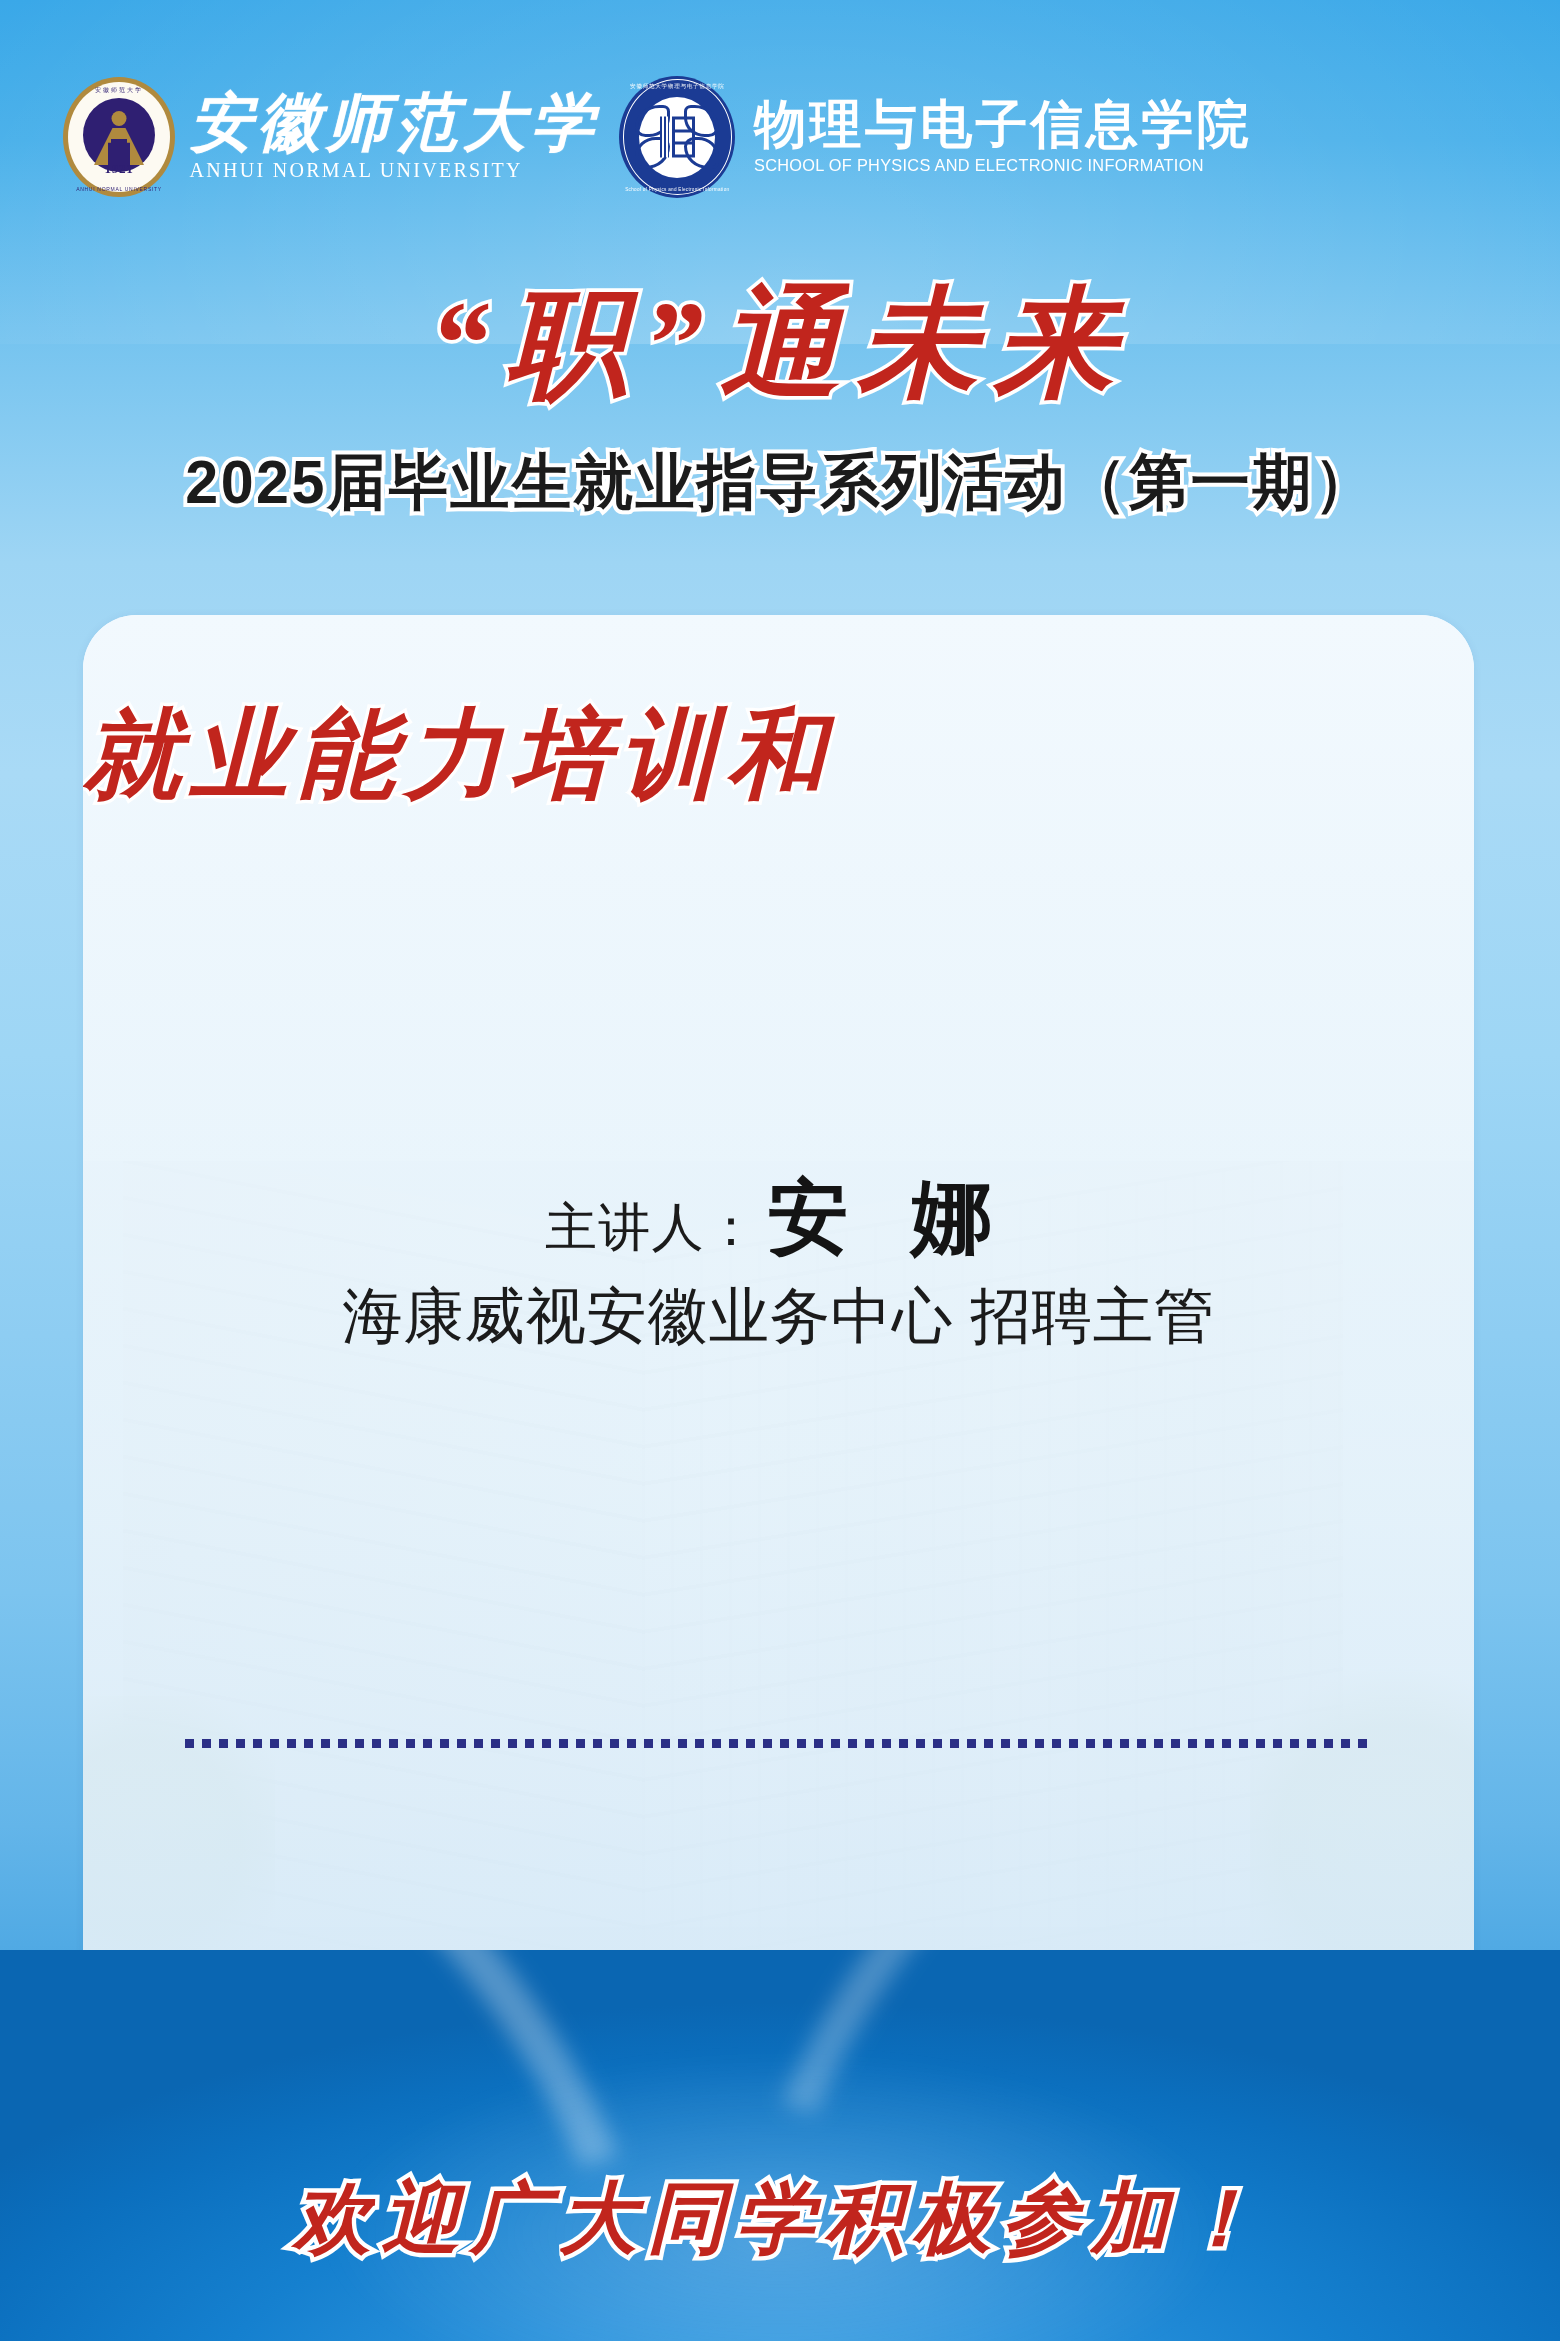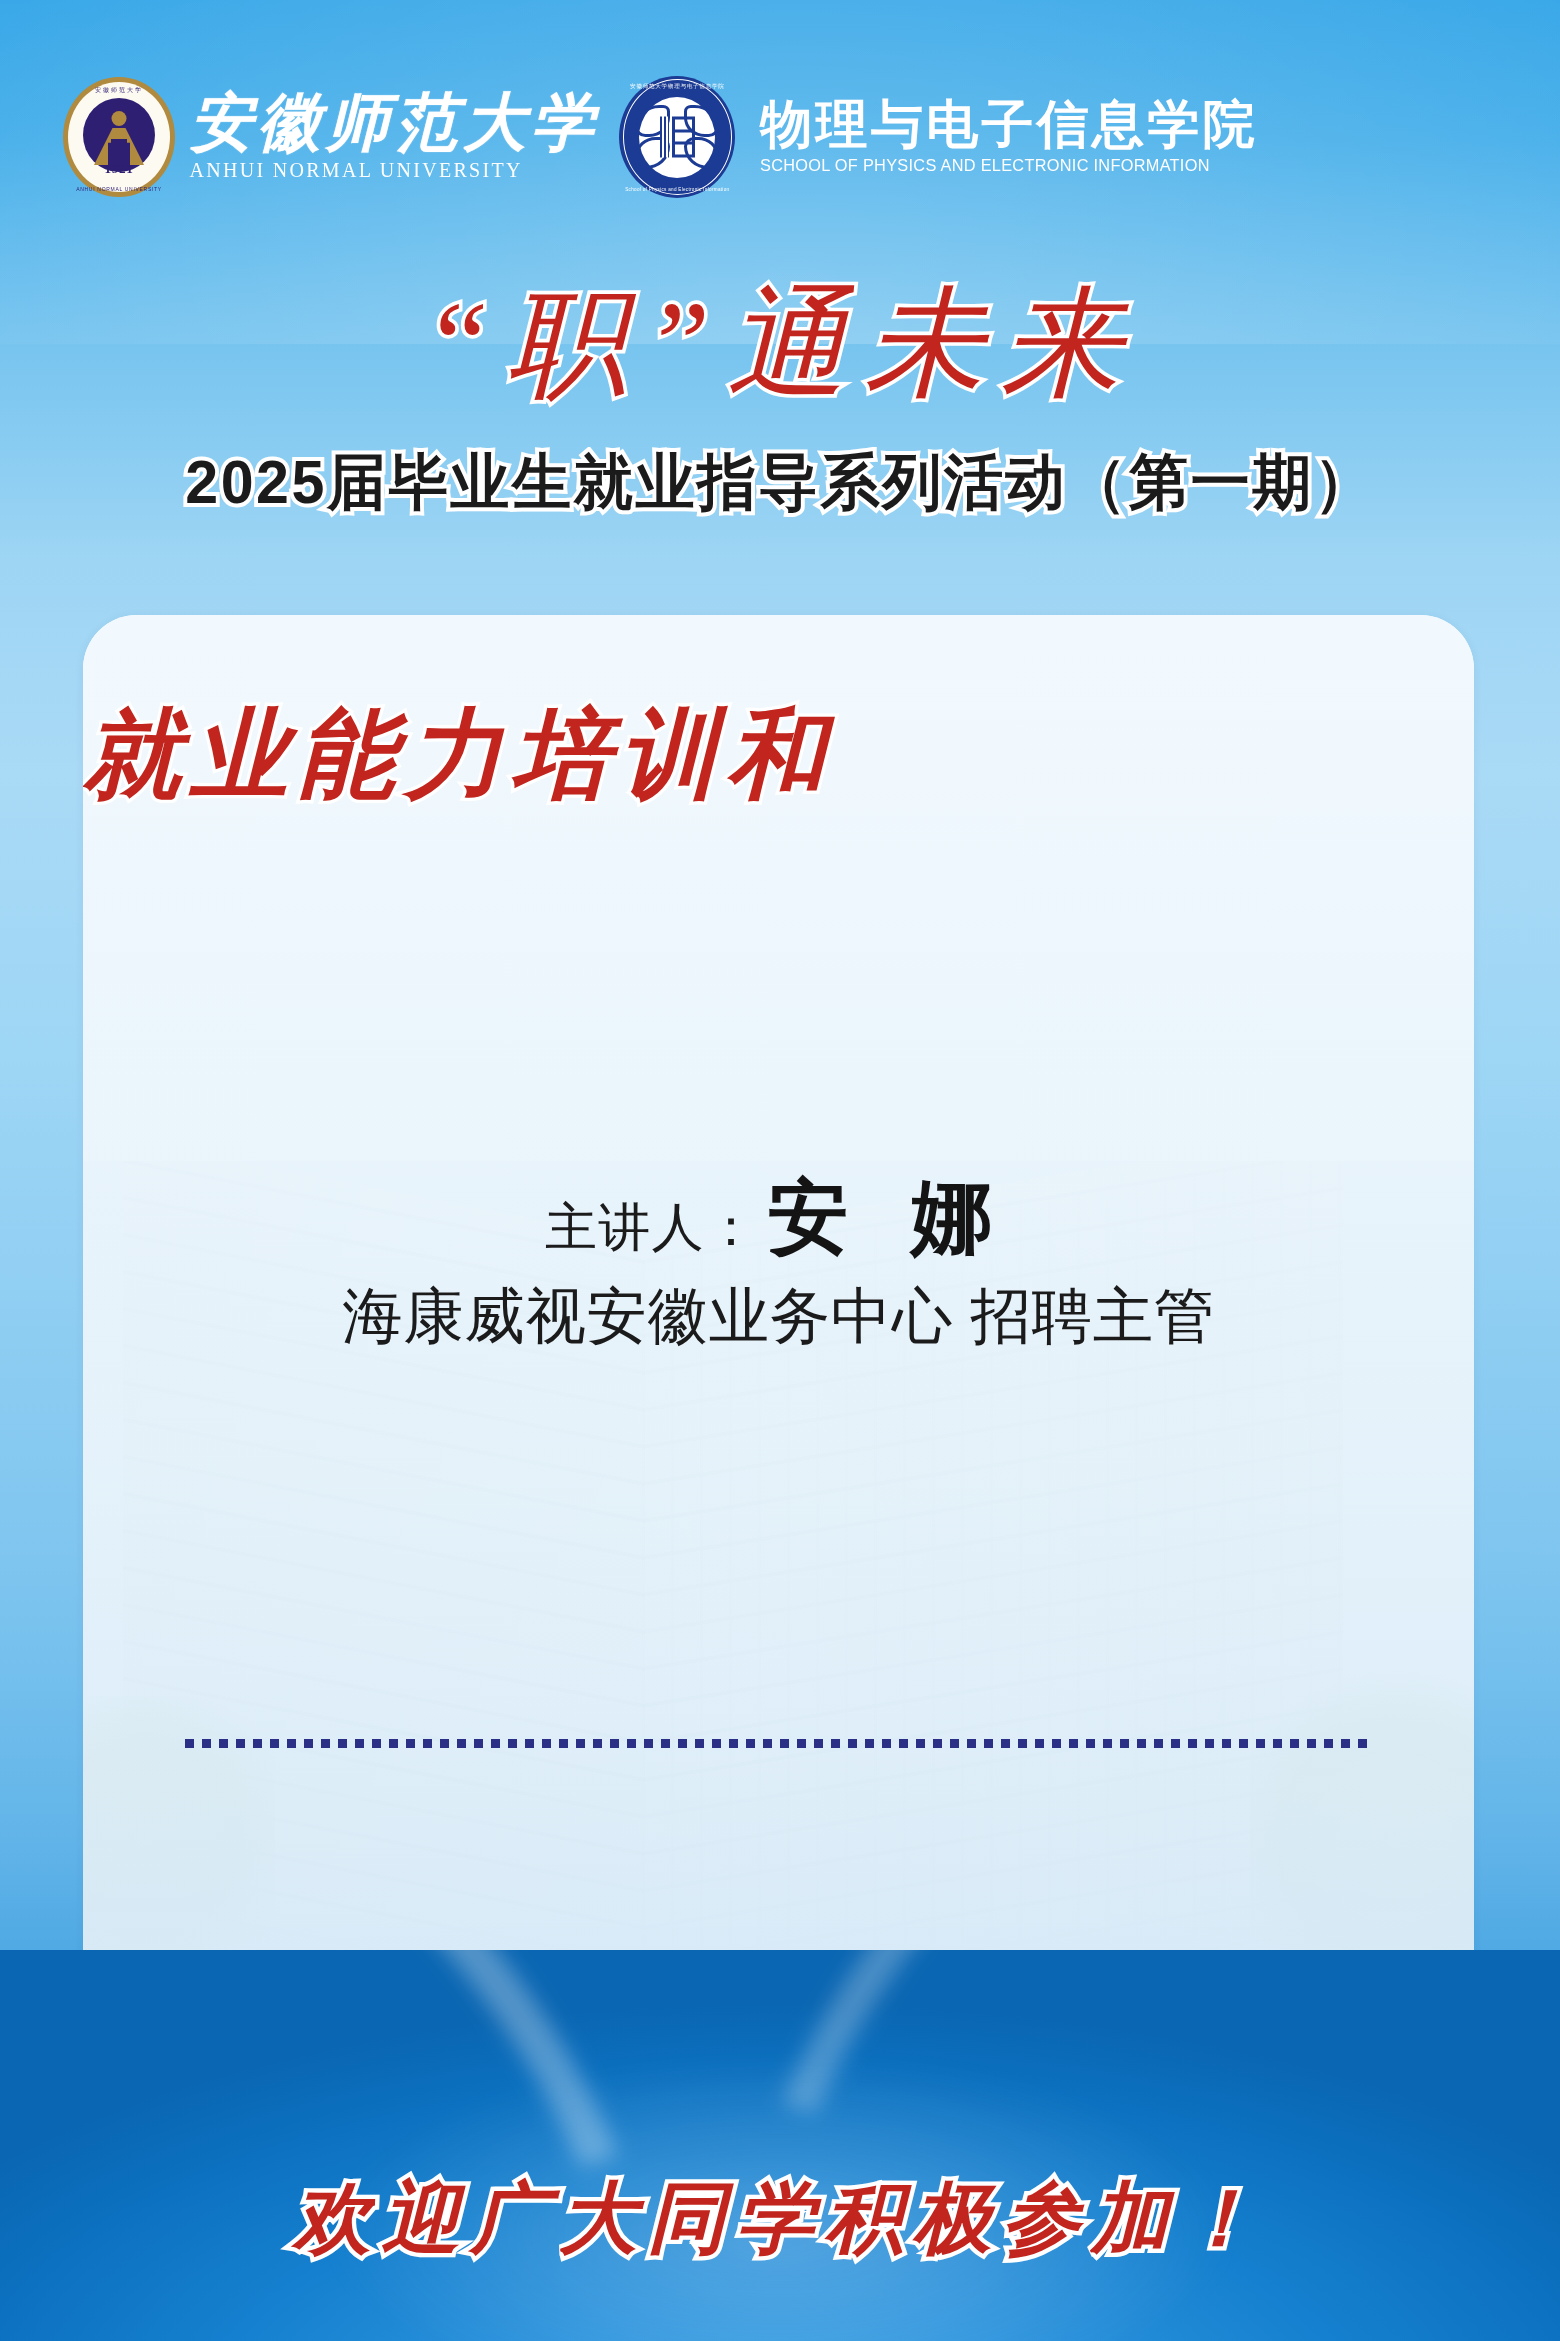--- a/index.html
+++ b/index.html
@@ -223,21 +223,21 @@
     position: absolute; left: 11.2px; width: 23px; height: 3.3px; background: #1b3b94;
   }
   .seal-phy .glyph .h1 { top: 12.6px; }
   .seal-phy .glyph .h2 { top: 25px; }
   .seal-phy .arc-top, .seal-phy .arc-bot {
     position: absolute; left: 0; right: 0; text-align: center; color: #fff;
   }
   .seal-phy .arc-top { top: 7.3px; font-size: 5.6px; letter-spacing: 0.7px; }
   .seal-phy .arc-bot { bottom: 6px; font-size: 4.6px; letter-spacing: 0.3px; }
 
-  .phy-text { margin-left: 25px; }
+  .phy-text { margin-left: 19px; }
   .phy-cn {
     color: #ffffff;
     font-size: 52px;
     font-weight: bold;
     letter-spacing: 3.3px;
     line-height: 1.0;
     white-space: nowrap;
   }
   .phy-en {
     color: #ffffff;
@@ -250,21 +250,21 @@
   }
 
   
   .main-title {
     position: absolute;
     left: 0; right: 0;
     top: 263px;
     text-align: center;
     font-family: "Liberation Serif", serif;
     font-size: 120px;
-    font-weight: normal;
+    font-weight: bold;
     font-style: italic;
     color: #c1251d;
     letter-spacing: 17px;
     white-space: nowrap;
     -webkit-text-stroke: 7.3px #ffffff;
     paint-order: stroke fill;
     text-shadow: 0 0 0.7px #fff;
   }
   .sub-title {
     position: absolute;

